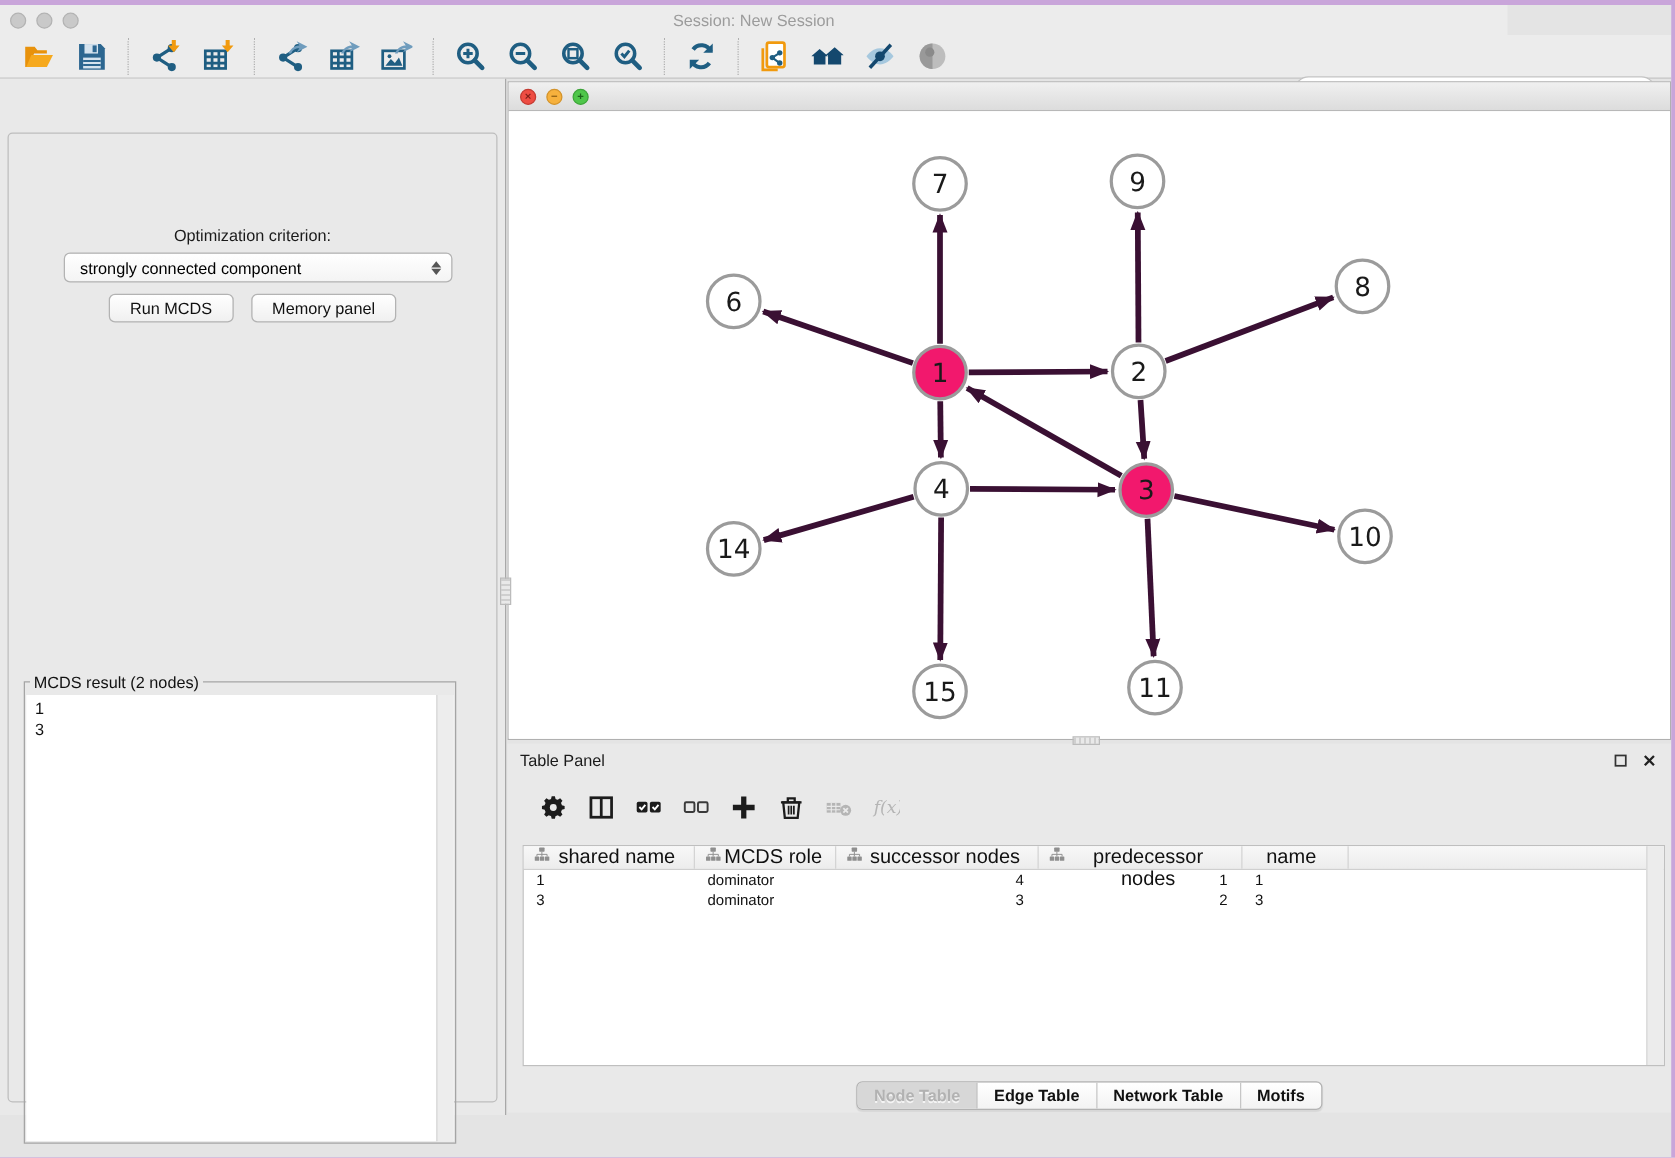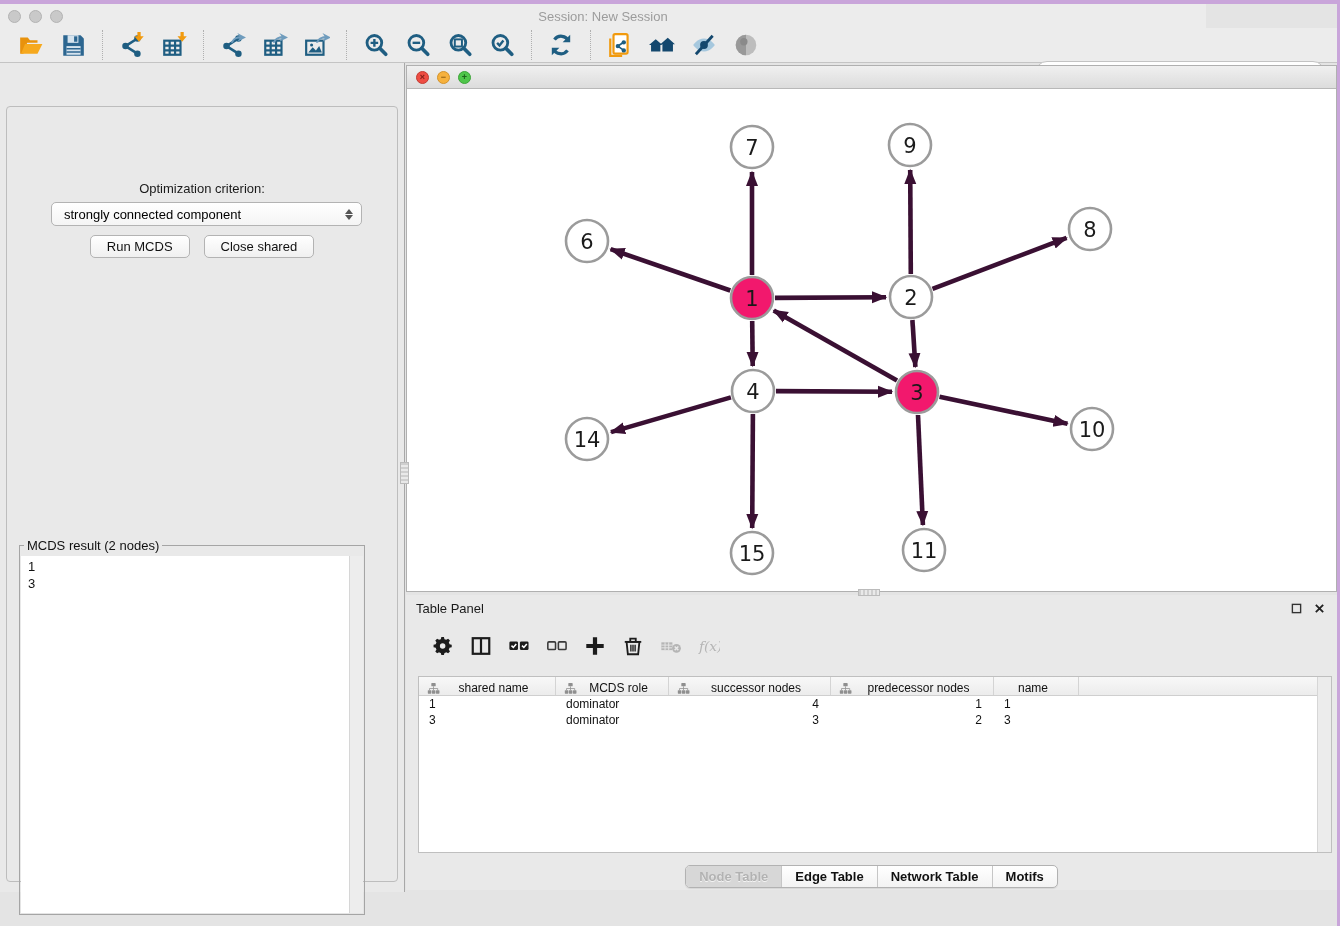--- a/index.html
+++ b/index.html
@@ -72,21 +72,21 @@
   #h-grip { left:858px; top:589px; width:22px; height:7px; z-index:10; background:repeating-linear-gradient(90deg,#cfcfcf 0 2px, #e9e9e9 2px 4px); border:1px solid #bbb; }
 
   
   #table-panel { left:406px; top:595px; width:931px; height:295px; background:#e9e9e9; }
   #tp-toolbar { position:absolute; left:12px; top:29px; right:5px; height:44px; display:flex; align-items:center; padding-left:6px; }
   .tp-icon { width:28px; height:28px; margin:0 5px; display:flex; align-items:center; justify-content:center; cursor:pointer; }
   .tp-icon svg { width:22px; height:22px; }
   .tp-icon.disabled { cursor:default; }
   .tp-table { position:absolute; left:12px; top:81px; width:914px; height:177px; background:#fff; border:1px solid #bfbfbf; }
   .thead { display:flex; height:19px; background:linear-gradient(#f8f8f8,#ececec); border-bottom:1px solid #cfcfcf; }
-  .th { display:flex; align-items:flex-end; border-right:1px solid #d4d4d4; font-size:12px; color:#111; padding:0 4px; cursor:pointer; }
+  .th { display:flex; align-items:flex-start; border-right:1px solid #d4d4d4; font-size:16px; color:#111; padding:0 4px; cursor:pointer; }
   .th svg { width:13px; height:13px; margin:0 2px 0 4px; flex:none; }
   .th .lbl { flex:1; text-align:center; padding-right:6px; }
   .trow { display:flex; height:16px; cursor:default; }
   .td { font-size:12px; color:#111; line-height:16px; overflow:hidden; white-space:nowrap; }
   .vtrack2 { position:absolute; right:0; top:0; bottom:0; width:14px; background:#ececec; border-left:1px solid #d6d6d6; }
   #tp-tabs { top:270px;font-weight:bold; }
 
   
   #statusbar { left:0; top:892px; width:1337px; height:34px; background:#ececec; border-top:1px solid #bfbfbf; display:flex; align-items:center; }
   .list-btn { margin-left:10px; width:31px; height:25px; background:linear-gradient(#ffffff,#f0f0f0); border:1px solid #b7b7b7; border-radius:3px; display:flex; align-items:center; justify-content:center; cursor:pointer; }
@@ -267,21 +267,21 @@
       <div class="opt-label">Optimization criterion:</div>
       <div class="select">
         <span class="val">strongly connected component</span>
         <span class="stepper">
             <i class="up"></i>
             <i class="dn"></i>
           </span>
       </div>
       <div class="btn-row">
         <button class="aqua-btn">Run MCDS</button>
-        <button class="aqua-btn">Close shared</button>
+        <button class="aqua-btn">Memory panel</button>
       </div>
       <fieldset class="result-fs">
         <legend>MCDS result (2 nodes)</legend>
         <div class="result-inner">
           <div class="result-list" id="result-list">
               <div>1</div>
               <div>3</div>
             </div>
           <div class="vtrack"></div>
         </div>

